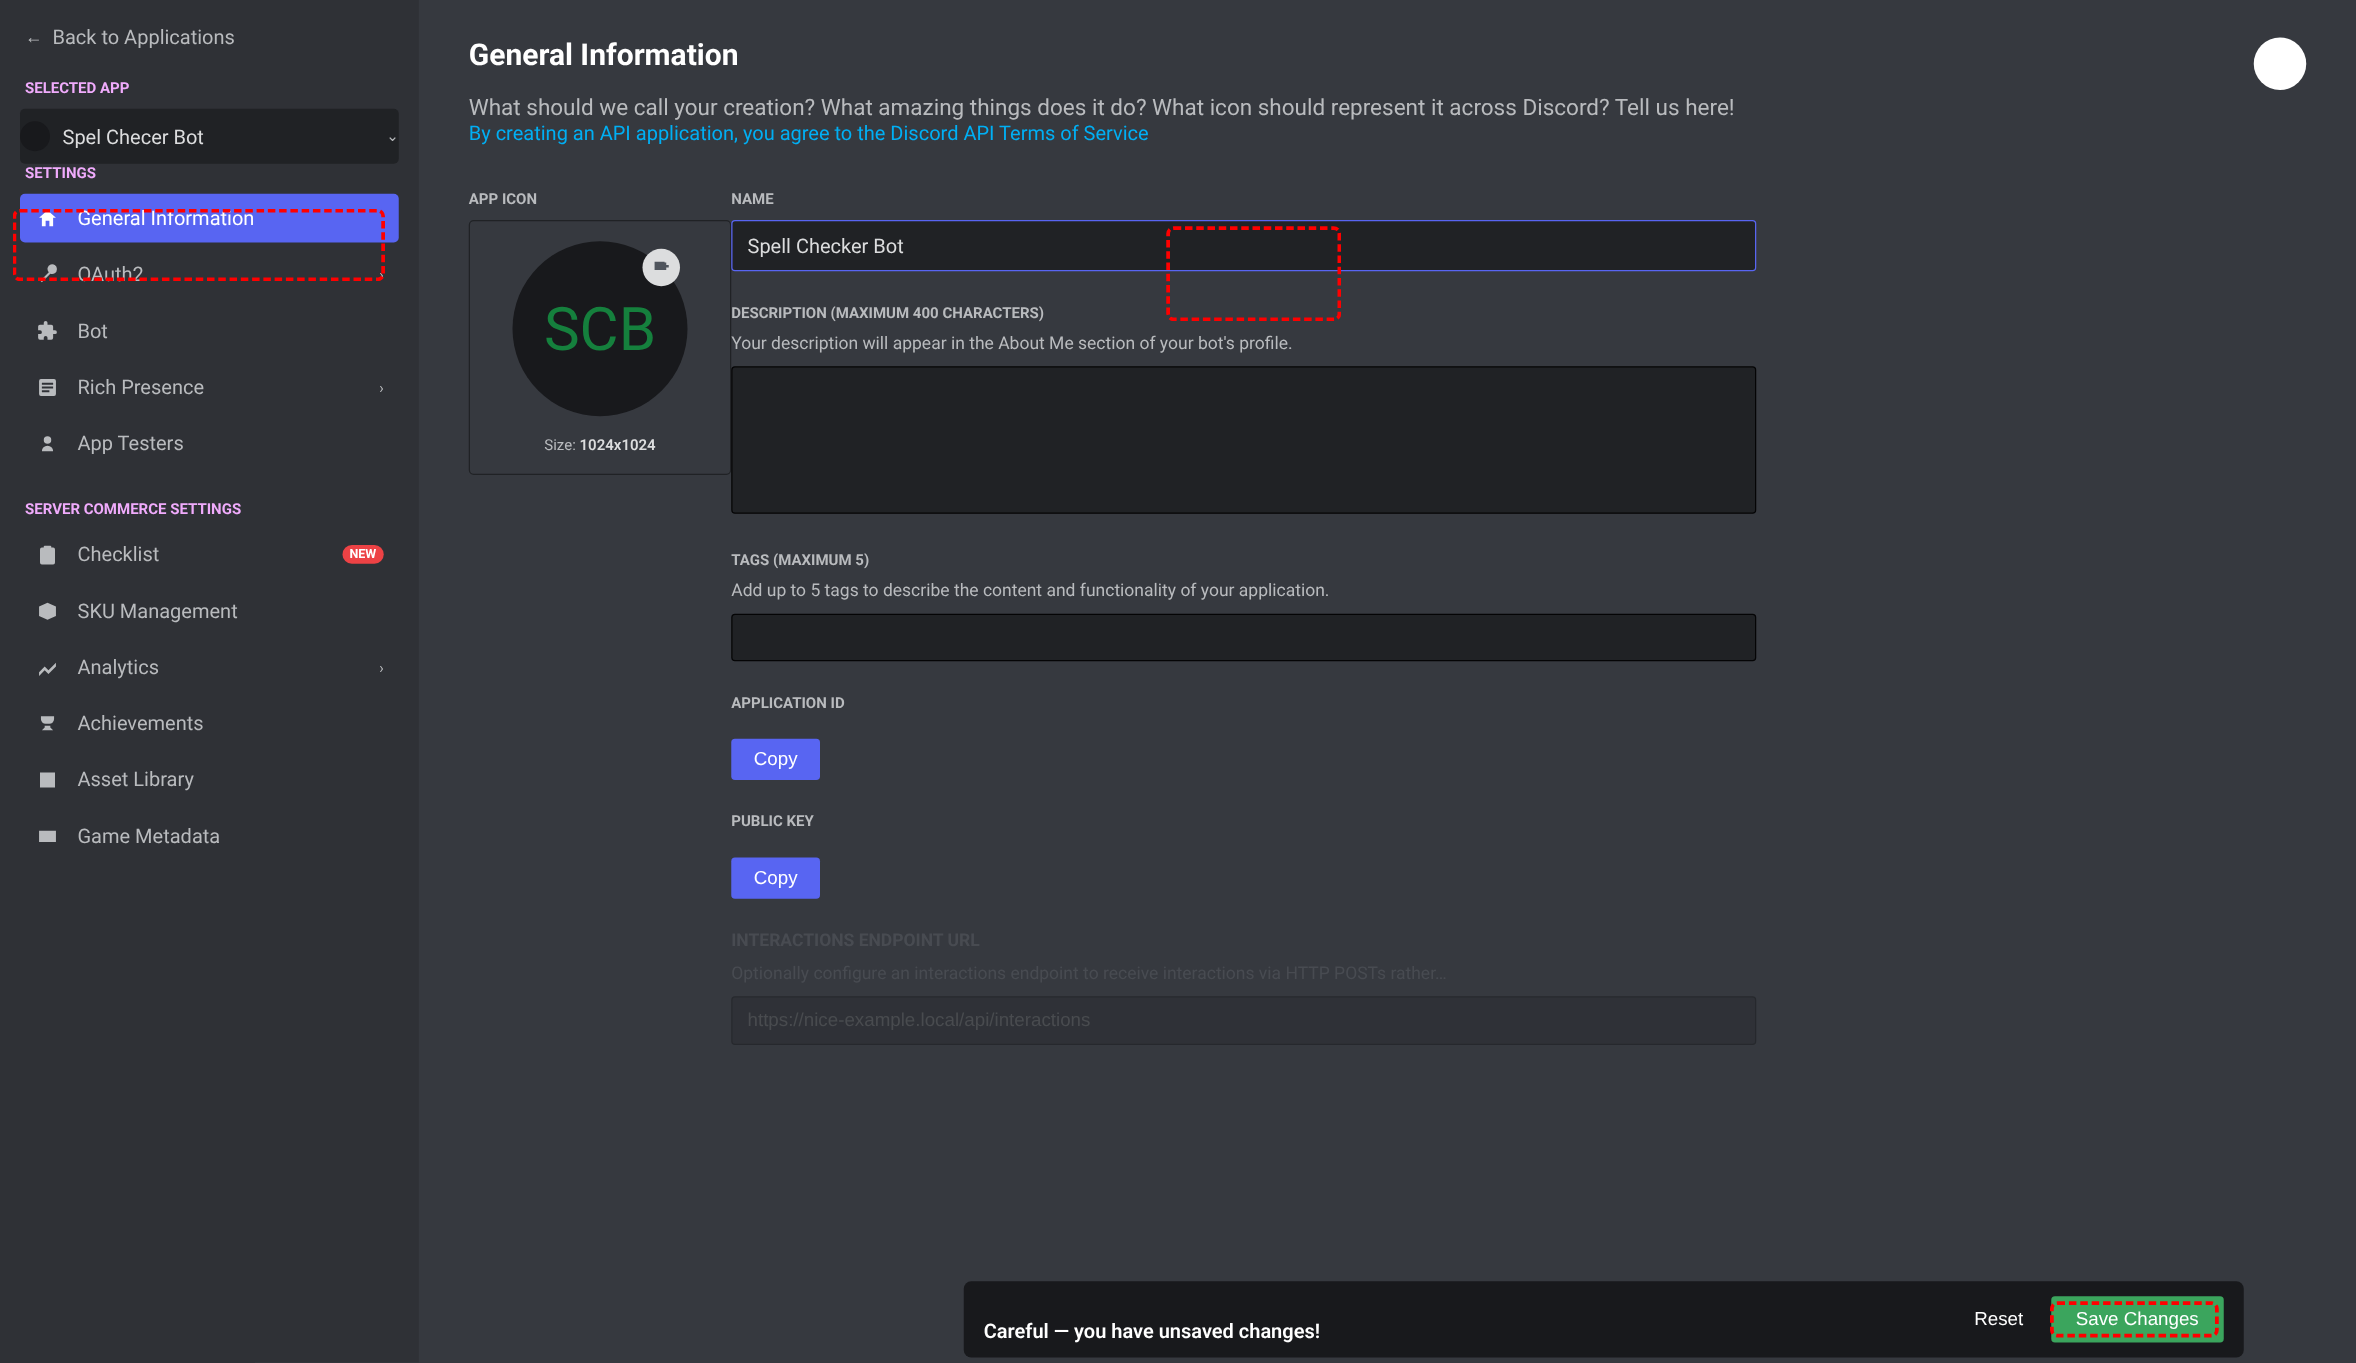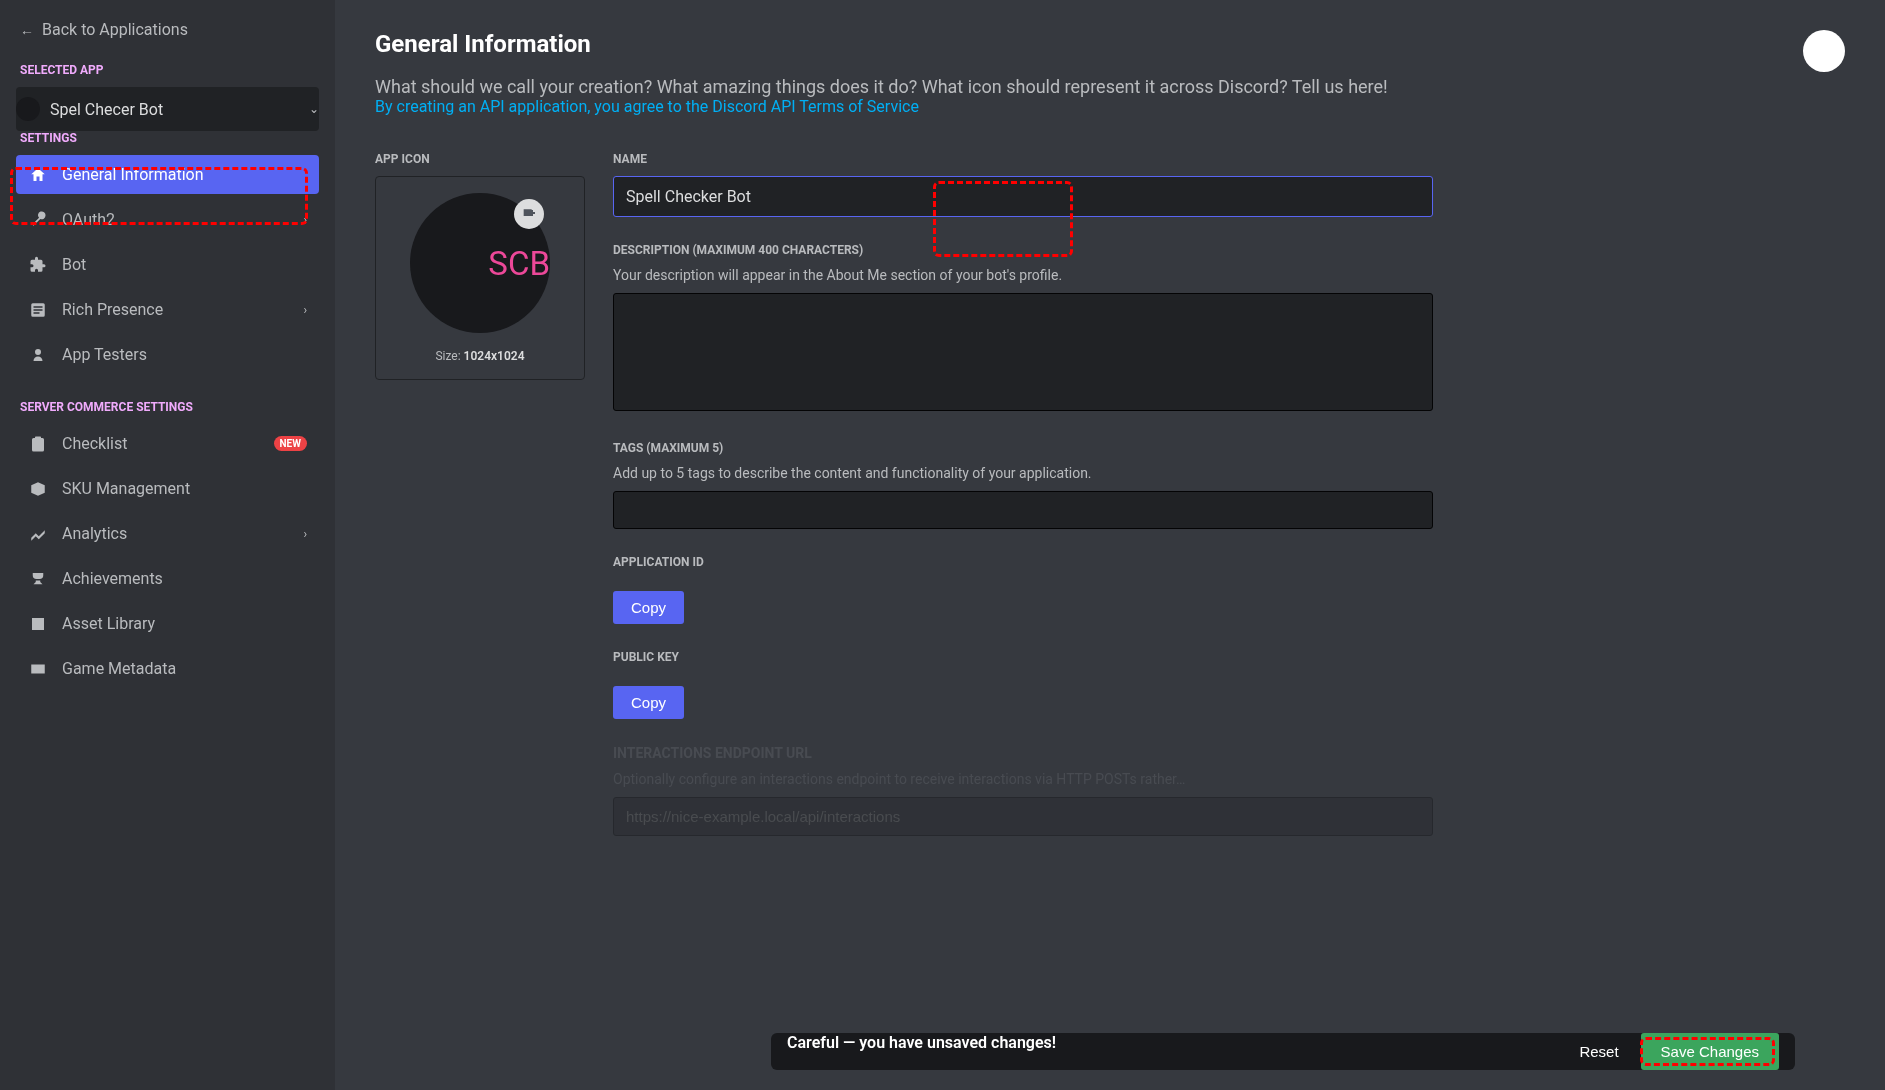--- a/index.html
+++ b/index.html
@@ -119,21 +119,20 @@
   text-decoration: none;
 }
 .user-avatar {
   width: 42px; height: 42px;
   background: #fff;
   border-radius: 50%;
 }
 .form-area {
   margin-top: 36px;
   display: flex;
-  gap: 28px;
 }
 .app-icon-col { width: 210px; }
 .form-col { flex: 1; max-width: 820px; }
 .label {
   font-size: 12px;
   font-weight: 700;
   color: #b9bbbe;
   text-transform: uppercase;
   margin-bottom: 10px;
 }
@@ -145,23 +144,23 @@
   display: flex;
   flex-direction: column;
   align-items: center;
 }
 .icon-circle {
   width: 140px; height: 140px;
   background: #18191c;
   border-radius: 50%;
   display: flex;
   align-items: center;
-  justify-content: flex-end;
-  font-size: 33px;
-  color: #ec4899;
+  justify-content: center;
+  font-size: 48px;
+  color: #15803d;
   position: relative;
   margin-bottom: 16px;
 }
 .icon-badge {
   position: absolute;
   top: 6px; right: 6px;
   width: 30px; height: 30px;
   background: #dcddde;
   border-radius: 50%;
   display: flex;
@@ -206,28 +205,28 @@
   font-size: 15px;
   cursor: pointer;
   color: #fff;
 }
 .btn-primary { background: #5865f2; }
 .btn-success { background: #3ba55d; }
 .btn-link { background: transparent; color: #fff; }
 .section-block { margin-bottom: 26px; }
 .unsaved-bar {
   position: absolute;
-  bottom: 20px;
+  bottom: 4px;
   left: 436px;
   right: 90px;
   background: #18191c;
   border-radius: 6px;
-  padding: 0 16px;
-  display: flex;
-  align-items: flex-start;
+  padding: 12px 16px;
+  display: flex;
+  align-items: flex-end;
   justify-content: space-between;
 }
 .unsaved-bar .msg { color: #fff; font-weight: 600; font-size: 16px; }
 .unsaved-right { display: flex; align-items: center; gap: 4px; }
 .save-highlight {
   position: absolute;
   right: 4px;
   top: 4px;
   bottom: 4px;
   width: 135px;

